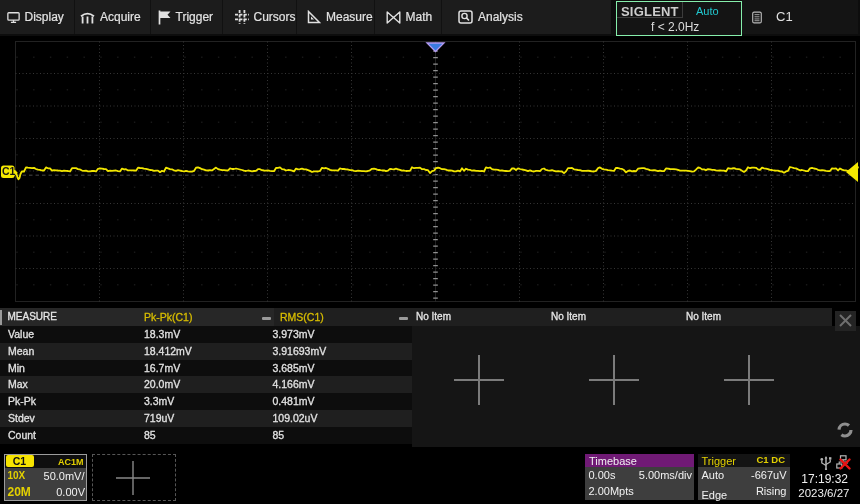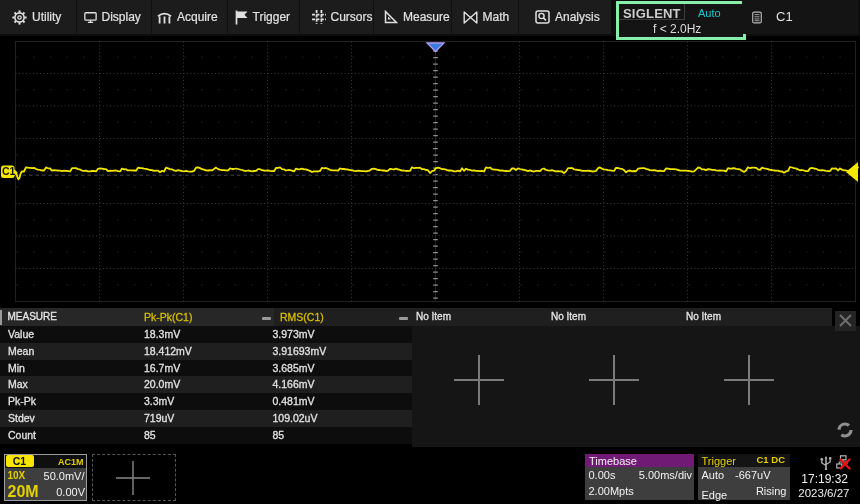--- a/index.html
+++ b/index.html
@@ -5,52 +5,36 @@
   html,body{margin:0;padding:0;background:#000;}
   body{width:860px;height:504px;position:relative;overflow:hidden;
        font-family:"Liberation Sans",sans-serif;-webkit-font-smoothing:antialiased;}
   .abs{position:absolute;}
   
   #topbar{left:0;top:0;width:860px;height:36px;background:#0d0d0d;}
   #menu{left:0;top:0;width:611px;height:34px;background:#1c1c1c;display:flex;}
   .mi{height:34px;display:flex;align-items:center;color:#e2e2e2;font-size:12px;-webkit-text-stroke:0.2px;
       border-right:1px solid #111;box-sizing:border-box;}
   .mi svg{margin-right:5px;}
-  #statbox{left:616px;top:1px;width:124px;height:33px;border:3px solid #86efac;
+  #statbox{left:616px;top:1px;width:124px;height:33px;border:1px solid #86efac;
            background:#141414;}
   .cell{position:absolute;box-sizing:border-box;color:#ccc;}
   #rpanel{left:742px;top:0px;width:116px;height:34px;background:#141414;}
   
   .mrow{left:0;width:411.5px;height:17px;color:#e2e2e2;font-size:10.5px;line-height:17px;-webkit-text-stroke:0.3px;}
   .mlabel{position:absolute;left:8px;top:0;}
   .mv1{position:absolute;left:144px;top:0;}
   .mv2{position:absolute;left:272.5px;top:0;}
   .ylw{color:#d8bd00;}
 </style>
 </head>
 <body>
 
 <div id="topbar" class="abs"></div>
 <div id="menu" class="abs">
-  <div class="mi" style="width:77px;padding-left:12px;"><svg width="15" height="15" viewBox="0 0 15 15">
-        <g stroke="#e0e0e0" fill="none">
-          <circle cx="7.5" cy="7.5" r="4.6" stroke-width="1.6"></circle>
-          <circle cx="7.5" cy="7.5" r="1.7" stroke-width="1.3"></circle>
-          <g stroke-width="2">
-            <line x1="7.5" y1="0.4" x2="7.5" y2="2.6"></line>
-            <line x1="7.5" y1="12.4" x2="7.5" y2="14.6"></line>
-            <line x1="0.4" y1="7.5" x2="2.6" y2="7.5"></line>
-            <line x1="12.4" y1="7.5" x2="14.6" y2="7.5"></line>
-            <line x1="2.5" y1="2.5" x2="4.1" y2="4.1"></line>
-            <line x1="10.9" y1="10.9" x2="12.5" y2="12.5"></line>
-            <line x1="12.5" y1="2.5" x2="10.9" y2="4.1"></line>
-            <line x1="4.1" y1="10.9" x2="2.5" y2="12.5"></line>
-          </g>
-        </g>
-      </svg> Utility</div>
   <div class="mi" style="width:75px;padding-left:6.5px;"><svg width="13" height="13" viewBox="0 0 15 14">
         <rect x="1" y="1.5" width="13" height="8.5" rx="1" fill="none" stroke="#e0e0e0" stroke-width="1.5"></rect>
         <line x1="7.5" y1="10" x2="7.5" y2="12.2" stroke="#e0e0e0" stroke-width="1.5"></line>
         <line x1="4.5" y1="12.6" x2="10.5" y2="12.6" stroke="#e0e0e0" stroke-width="1.5"></line>
       </svg> Display</div>
   <div class="mi" style="width:76px;padding-left:5px;"><svg width="15" height="14" viewBox="0 0 15 14">
         <path d="M1 6.2 Q7.5 1.2 14 6.2" fill="none" stroke="#e0e0e0" stroke-width="1.8"></path>
         <line x1="2.6" y1="6.5" x2="2.6" y2="13.5" stroke="#e0e0e0" stroke-width="1.8"></line>
         <line x1="7.5" y1="6.5" x2="7.5" y2="13.5" stroke="#e0e0e0" stroke-width="1.8"></line>
         <line x1="12.4" y1="6.5" x2="12.4" y2="13.5" stroke="#e0e0e0" stroke-width="1.8"></line>
@@ -212,21 +196,21 @@
   <circle cx="9" cy="9" r="6" fill="none" stroke="#8f8f8f" stroke-width="3.2" stroke-dasharray="13 5.8"></circle>
 </svg>
 
 <div class="abs" style="left:4px;top:453.5px;width:83px;height:47px;border:1px solid #9c9c9c;background:#0f0f0f;box-sizing:border-box;">
   <div class="abs" style="left:0.5px;top:0.5px;width:28px;height:12px;background:#f7e400;border-radius:2px;color:#111;
        font-size:10.5px;font-weight:bold;text-align:center;line-height:12.5px;">C1</div>
   <div class="abs" style="right:2.5px;top:1px;color:#e3d000;font-size:9px;font-weight:bold;line-height:13px;">AC1M</div>
   <div class="abs" style="left:0px;top:13.5px;width:81px;height:31.5px;background:#3e3e3e;">
     <div class="abs" style="left:2.5px;top:0px;color:#e3d000;font-size:10px;font-weight:bold;line-height:16px;">10X</div>
     <div class="abs" style="right:1.5px;top:0px;color:#f2f2f2;font-size:11px;line-height:16px;">50.0mV/</div>
-    <div class="abs" style="left:2.5px;top:16px;color:#e3d000;font-size:16px;font-weight:bold;line-height:16px;">20M</div>
+    <div class="abs" style="left:2.5px;top:16px;color:#e3d000;font-size:12px;font-weight:bold;line-height:16px;">20M</div>
     <div class="abs" style="right:1px;top:16px;color:#f2f2f2;font-size:11px;line-height:16px;">0.00V</div>
   </div>
 </div>
 <div class="abs" style="left:92px;top:453.5px;width:84px;height:47px;border:1px dashed #565656;box-sizing:border-box;">
   <svg class="abs" style="left:20px;top:3px;" width="40" height="40" viewBox="0 0 40 40">
     <line x1="20" y1="3" x2="20" y2="37" stroke="#888" stroke-width="1.4"></line>
     <line x1="3" y1="20" x2="37" y2="20" stroke="#888" stroke-width="1.4"></line>
   </svg>
 </div>
 <div class="abs" style="left:585px;top:453.5px;width:109px;height:46px;background:#701a75;">
@@ -236,21 +220,21 @@
     <div class="abs" style="right:2px;top:0;color:#f2f2f2;font-size:11px;line-height:16.25px;">5.00ms/div</div>
     <div class="abs" style="left:3.5px;top:16.25px;color:#f2f2f2;font-size:11px;line-height:16.25px;">2.00Mpts</div>
     <div class="abs" style="right:2px;top:23px;color:#f2f2f2;font-size:11px;line-height:16.25px;margin-top:48px;">40.0MSa/s</div>
   </div>
 </div>
 <div class="abs" style="left:698px;top:453.5px;width:91.5px;height:46px;background:#141414;">
   <div class="abs" style="left:3.5px;top:0;color:#e3d000;font-size:11px;line-height:14px;">Trigger</div>
   <div class="abs" style="right:4.5px;top:0;color:#e3d000;font-size:9.5px;font-weight:bold;line-height:12.5px;">C1&nbsp;DC</div>
   <div class="abs" style="left:0;top:13.5px;width:91.5px;height:32.5px;background:#3e3e3e;">
     <div class="abs" style="left:3.5px;top:0;color:#f2f2f2;font-size:11px;line-height:16.25px;">Auto</div>
-    <div class="abs" style="right:19px;top:0;color:#f2f2f2;font-size:11px;line-height:16.25px;">-667uV</div>
+    <div class="abs" style="right:3px;top:0;color:#f2f2f2;font-size:11px;line-height:16.25px;">-667uV</div>
     <div class="abs" style="left:3.5px;top:20px;color:#f2f2f2;font-size:11px;line-height:16.25px;">Edge</div>
     <div class="abs" style="right:3px;top:16.25px;color:#f2f2f2;font-size:11px;line-height:16.25px;">Rising</div>
   </div>
 </div>
 
 <svg class="abs" style="left:820px;top:456px;" width="12" height="14" viewBox="0 0 12 14">
   <line x1="6" y1="1.5" x2="6" y2="12.5" stroke="#b5b5b5" stroke-width="1.5"></line>
   <path d="M1.8 4.5 L1.8 7 L6 9.5 M10.2 3.5 L10.2 6 L6 8.5" fill="none" stroke="#b5b5b5" stroke-width="1.3"></path>
   <circle cx="1.8" cy="3.4" r="1.4" fill="#b5b5b5"></circle>
   <rect x="9" y="1.2" width="2.4" height="2.4" fill="#b5b5b5"></rect>

